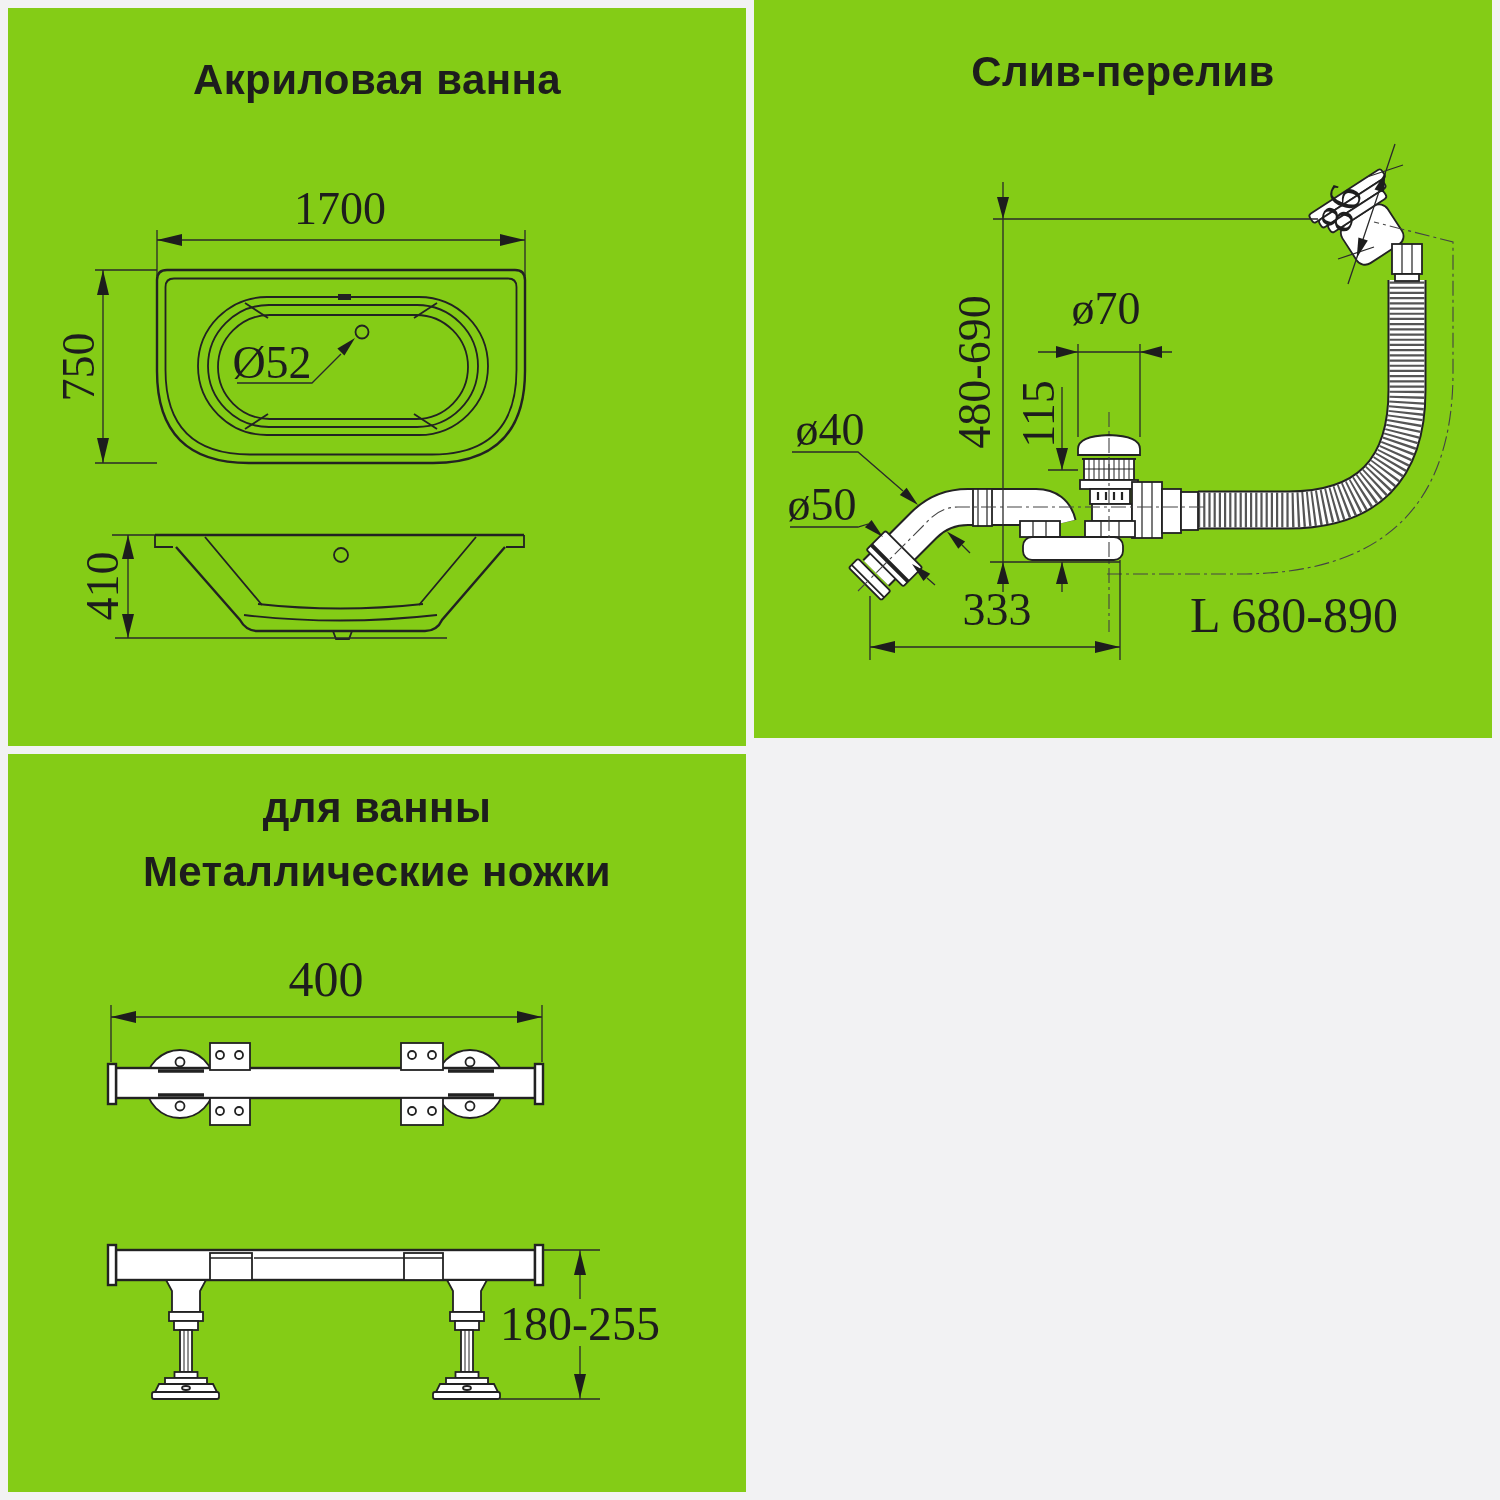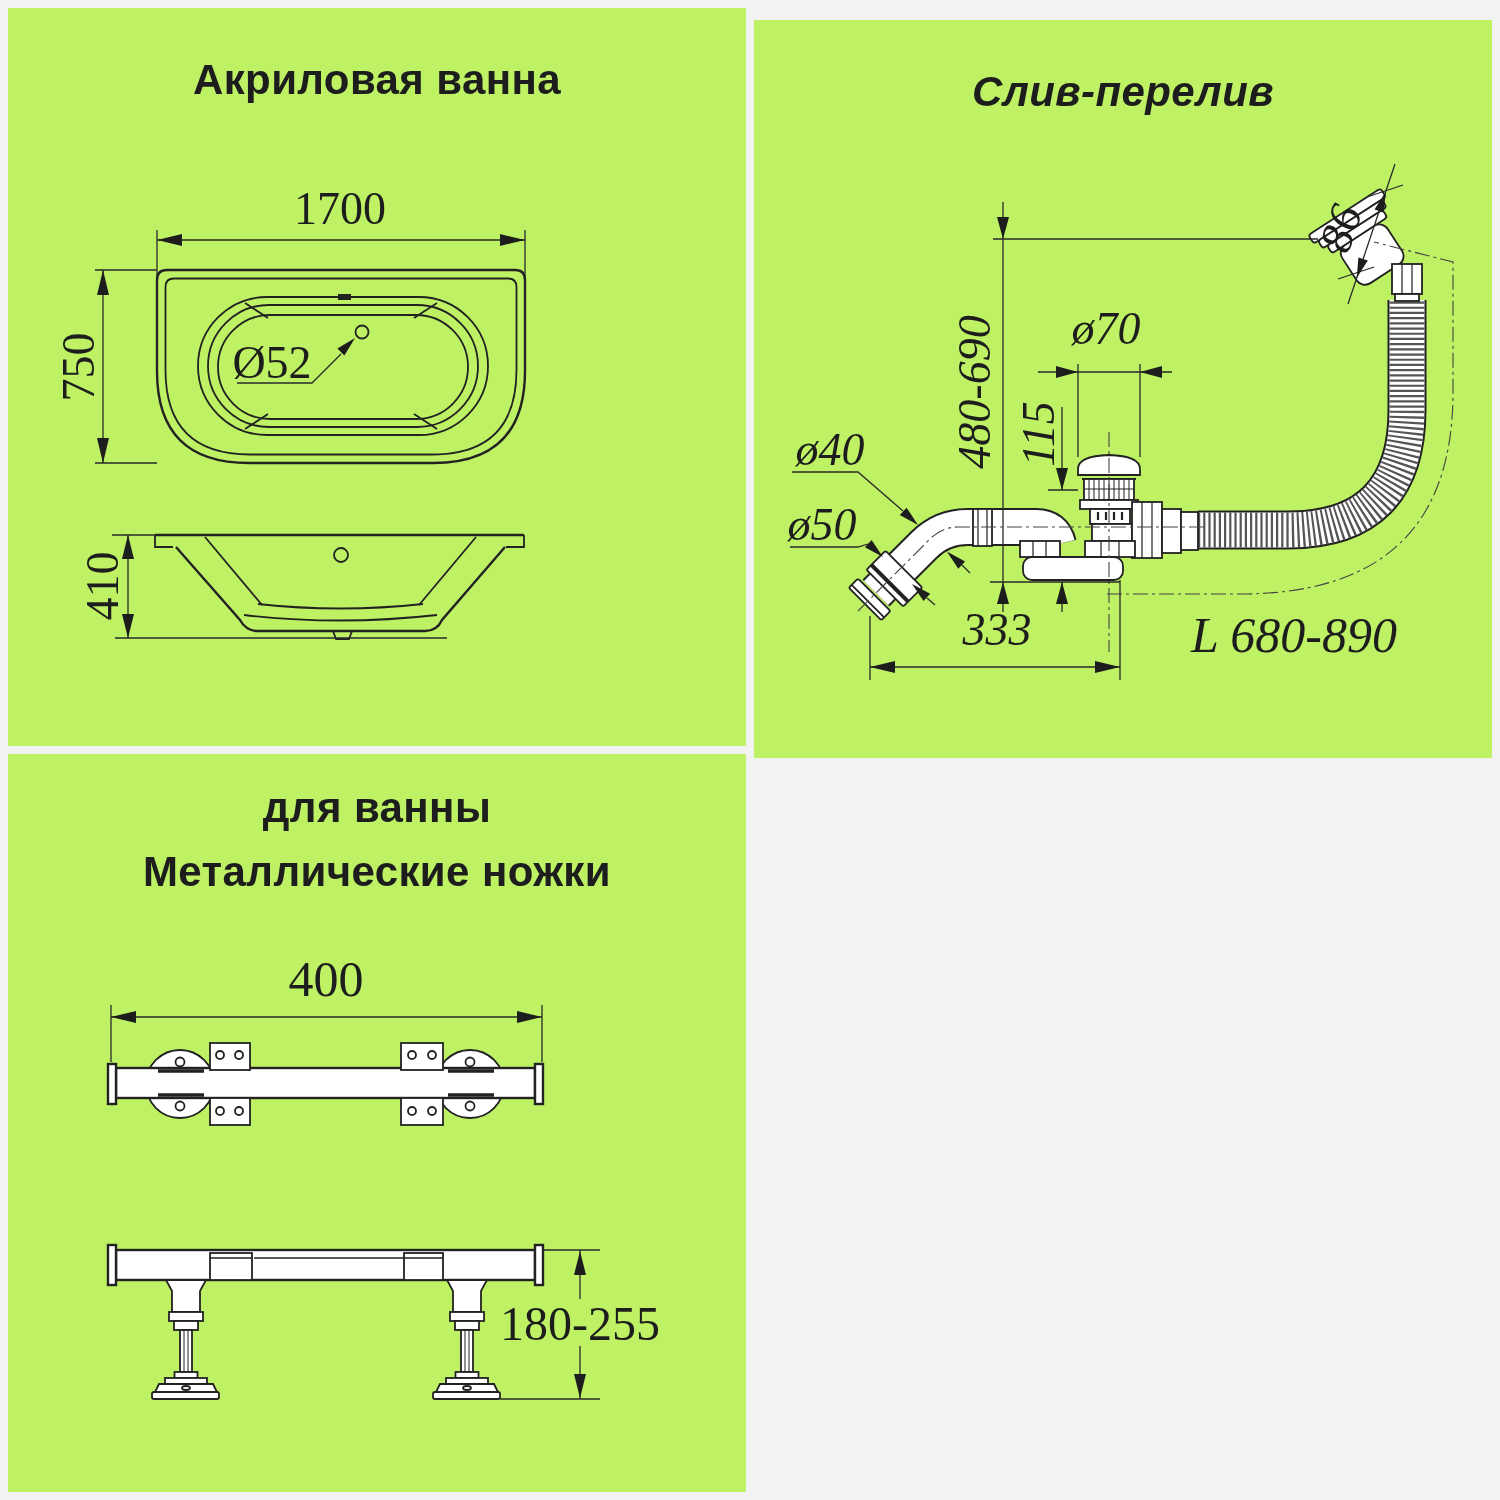--- a/index.html
+++ b/index.html
@@ -6,24 +6,24 @@
   body{
     width:1500px;height:1500px;
     background:#f2f2f3;
     font-family:"Liberation Sans", sans-serif;
     position:relative;
     overflow:hidden;
   }
   .panel{
     position:absolute;
     width:738px;height:738px;
-    background:#bef264;
+    background:#84cc16;
   }
   #panel-bathtub{left:8px;top:8px;}
-  #panel-drain{left:754px;top:20px;font-style:italic;}
+  #panel-drain{left:754px;top:0;}
   #panel-legs{left:8px;top:754px;}
   .panel-title{
     position:absolute;left:0;top:40px;width:100%;
     text-align:center;
     font-size:42px;font-weight:700;color:#1d1d1d;
     letter-spacing:.4px;
     line-height:64px;
   }
   #panel-legs .panel-title{top:22px;}
   .drawing{position:absolute;left:0;top:0;width:738px;height:738px;}

